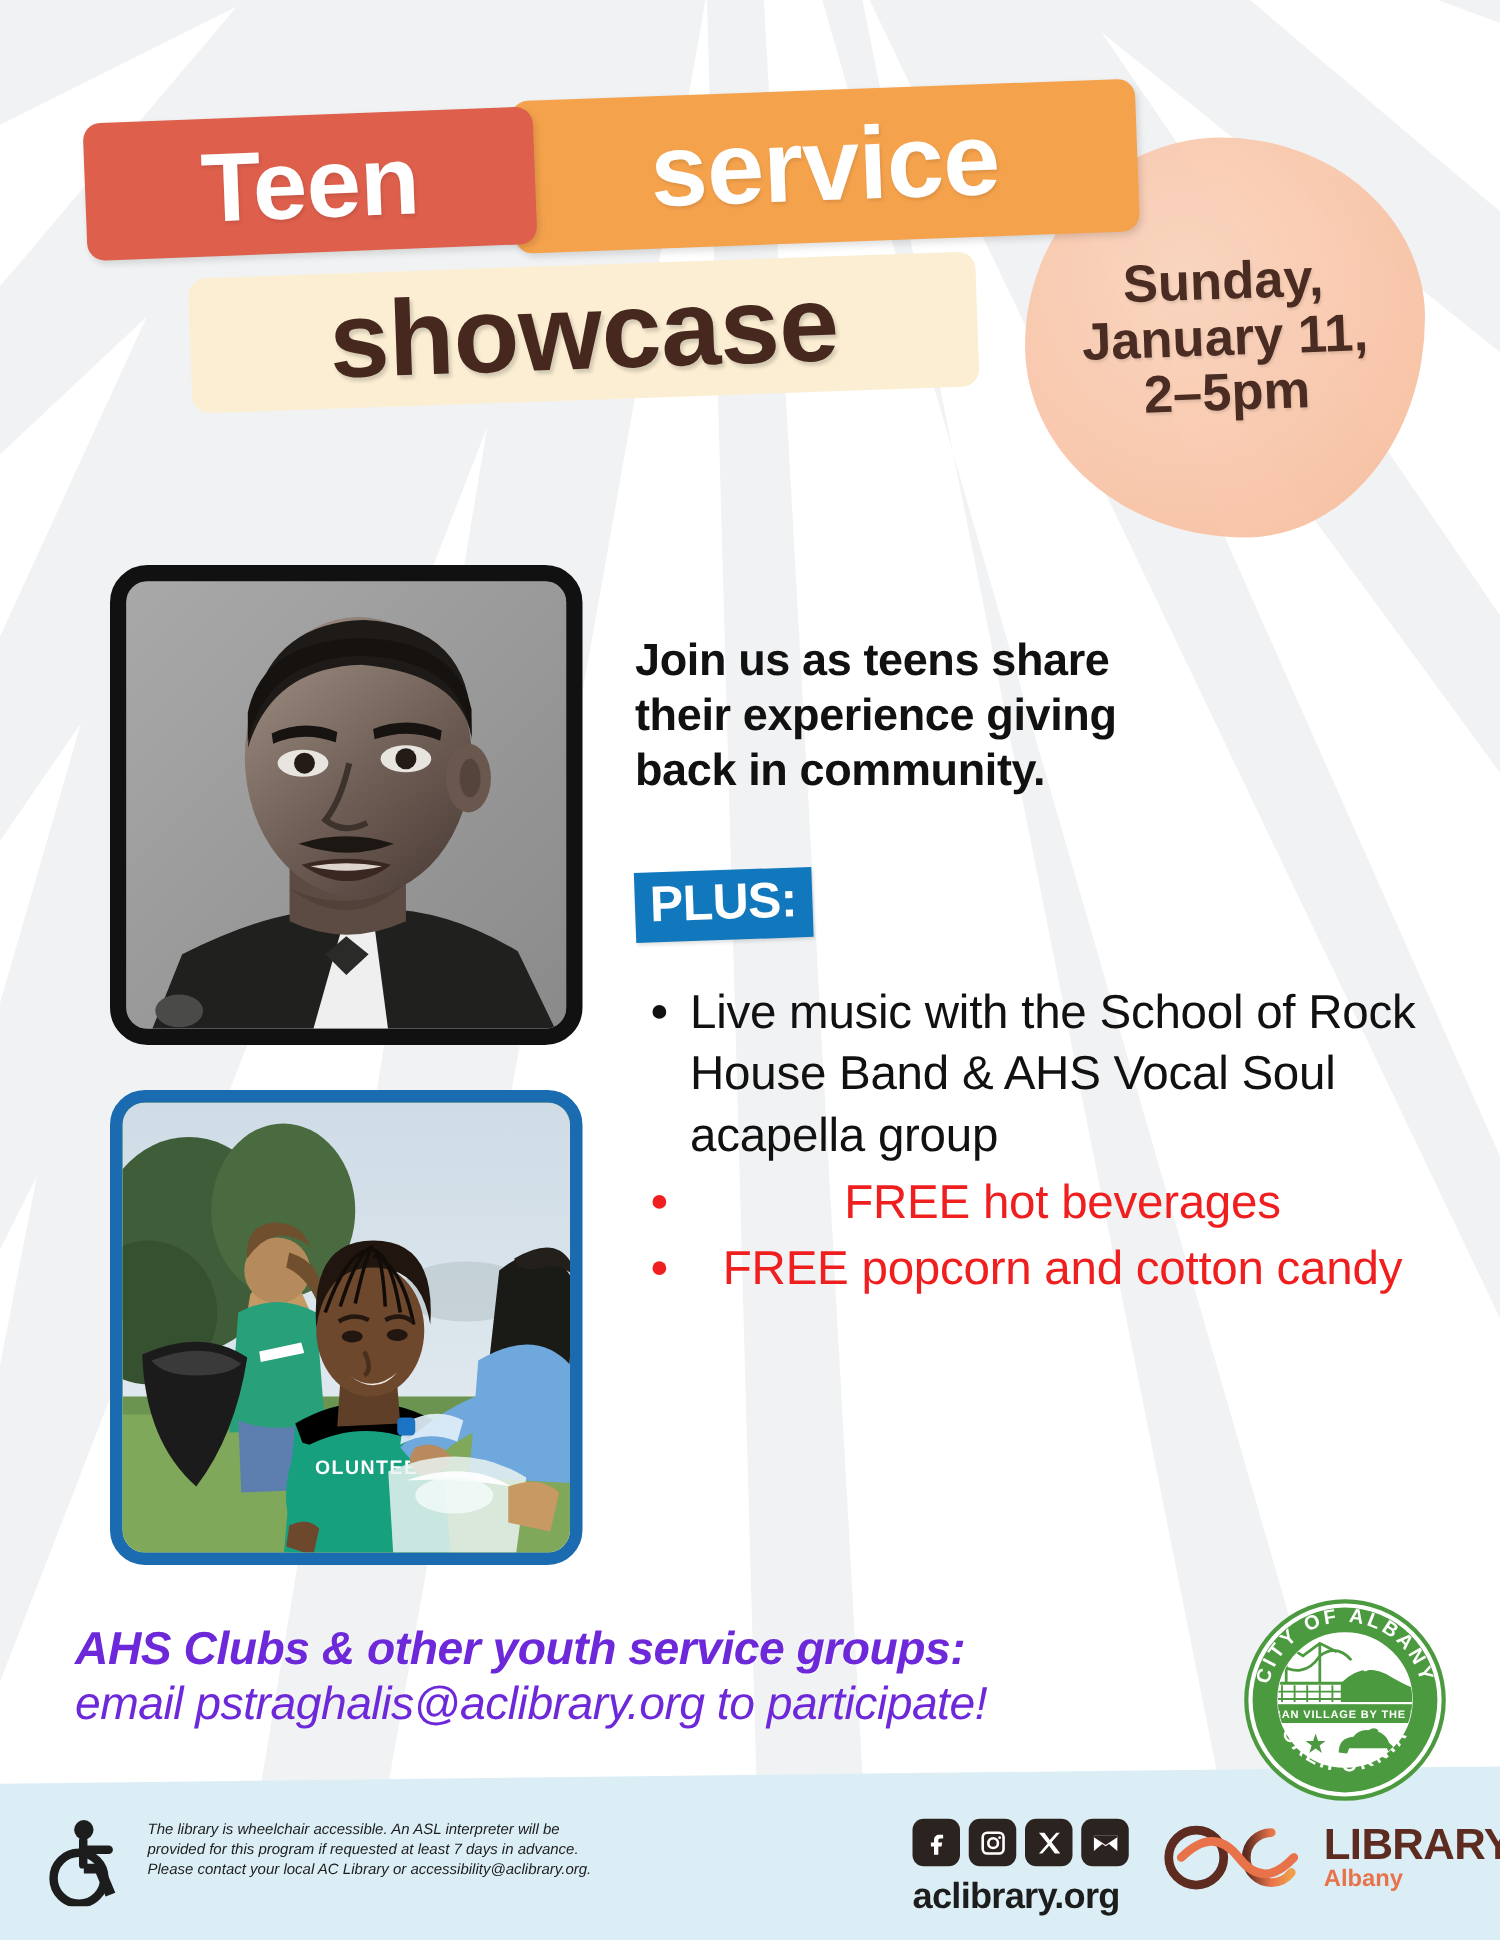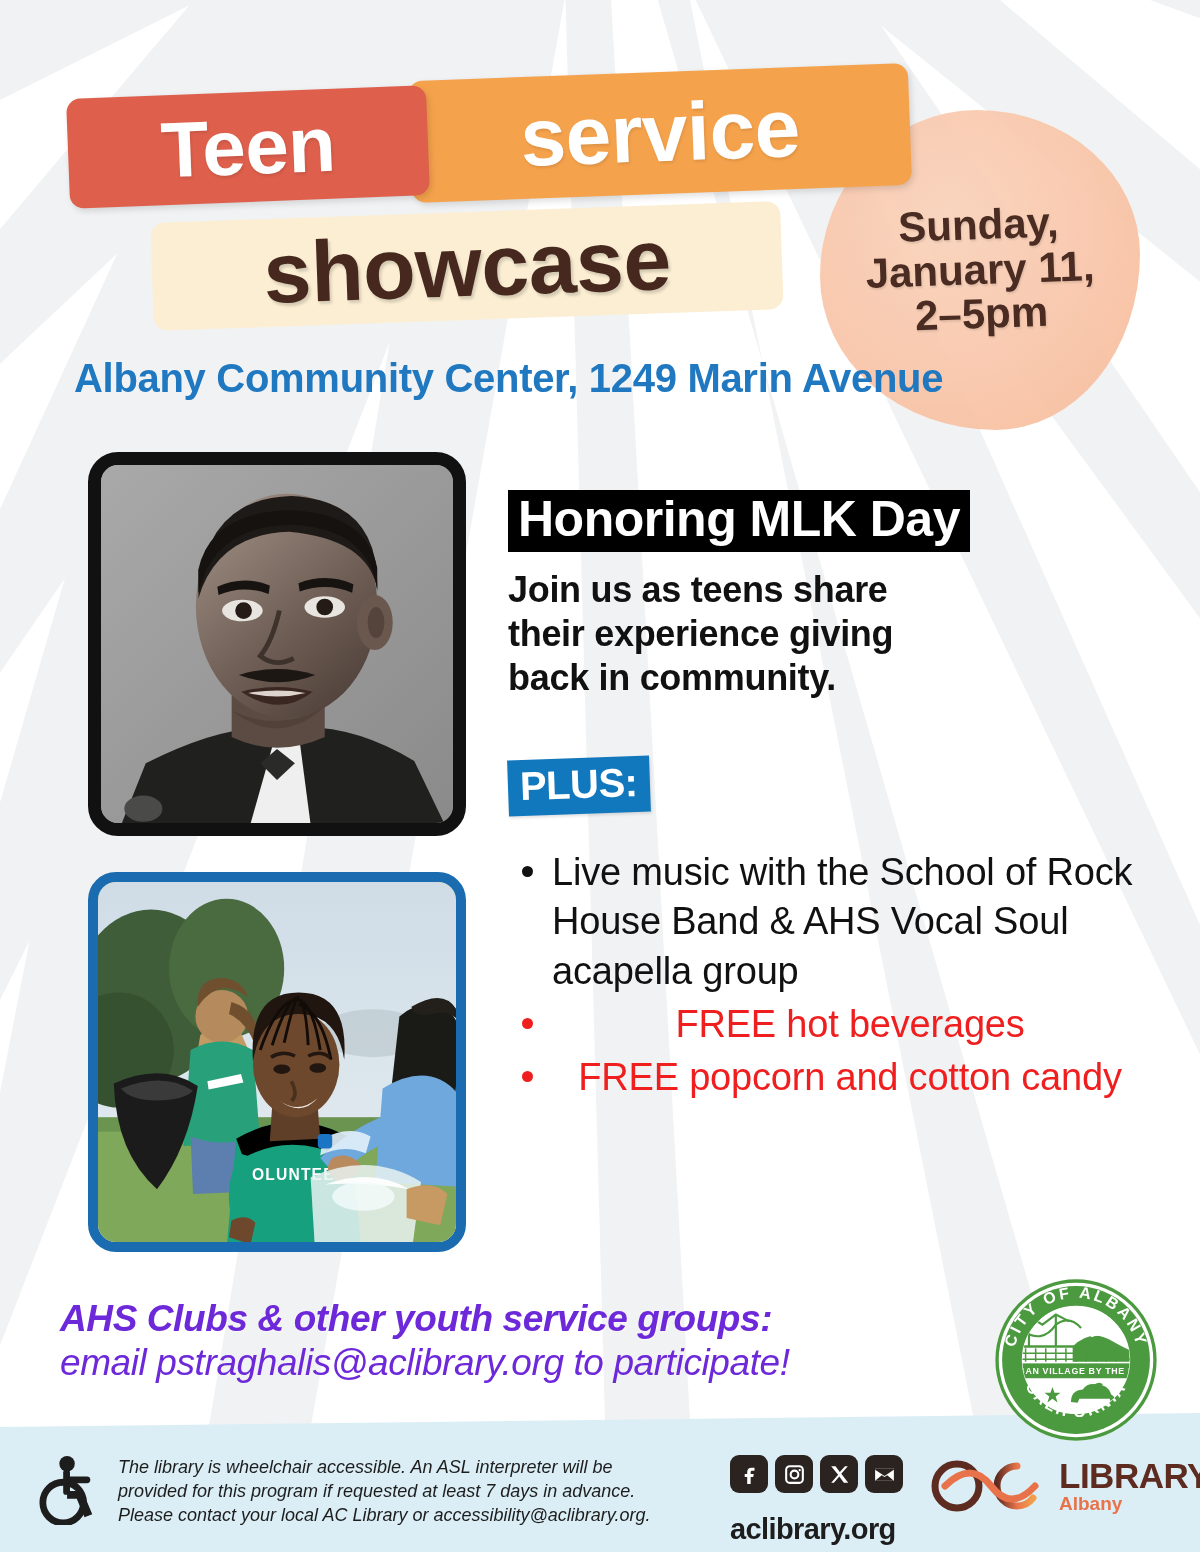--- a/index.html
+++ b/index.html
@@ -162,29 +162,29 @@
   
   #footer {
     position:absolute; left:0; top:1413px; width:1200px; height:139px;
     background:#dbeef6;
     clip-path:polygon(0 14px, 1200px 0, 1200px 139px, 0 139px);
     z-index:6;
   }
   #wheelchair-icon { position:absolute; left:38px; top:1455px; width:62px; height:70px; z-index:9; }
   #access-text {
     position:absolute; left:118px; top:1455px; width:600px;
-    font-size:18px; font-style:italic; color:#1d1d1d; line-height:1.34;
+    font-size:12px; font-style:italic; color:#1d1d1d; line-height:1.34;
     z-index:9;
   }
   #social { position:absolute; left:730px; top:1455px; z-index:9; }
   .social-row { display:flex; gap:7px; }
   .sicon { width:38px; height:38px; border-radius:9px; background:#2b2320;
            display:flex; align-items:center; justify-content:center; }
   .sicon svg { width:25px; height:25px; fill:#ffffff; }
-  #aclibrary-url { margin-top:20px; font-size:29px; font-weight:700; color:#1d1d1d; letter-spacing:-0.6px; }
+  #aclibrary-url { margin-top:8px; font-size:29px; font-weight:700; color:#1d1d1d; letter-spacing:-0.6px; }
   #ac-logo { position:absolute; left:925px; top:1452px; width:265px; height:72px; z-index:9; }
   #ac-logo .mark { position:absolute; left:0; top:4px; width:128px; height:60px; }
   #ac-logo .word { position:absolute; left:134px; top:6px; }
   #ac-logo .word .lib { font-size:35px; font-weight:700; color:#5d2b20; letter-spacing:-0.5px; line-height:1; }
   #ac-logo .word .alb { font-size:19px; font-weight:700; color:#e8734a; line-height:1.1; margin-top:1px; }
 </style>
 </head>
 <body>
 
 <div id="poster">
@@ -219,21 +219,20 @@
 
   <div id="date-blob">
     <div class="blobshape"></div>
     <div id="date-text">
       <div>Sunday,</div>
       <div>January 11,</div>
       <div>2–5pm</div>
     </div>
   </div>
 
-  <div id="venue">Albany Community Center, 1249 Marin Avenue</div>
 
   <div class="photo-frame" id="mlk-photo">
     <svg viewBox="0 0 300 300" preserveAspectRatio="xMidYMid slice">
       <defs>
         <linearGradient id="bgG" x1="0" y1="0" x2="1" y2="1">
           <stop offset="0%" stop-color="#a9a9a9"></stop>
             <stop offset="100%" stop-color="#8a8a8a"></stop>
         </linearGradient>
         <linearGradient id="skinG" x1="0.2" y1="0" x2="0.9" y2="1">
           <stop offset="0%" stop-color="#9e8d82"></stop>
@@ -352,21 +351,20 @@
       <rect x="184" y="210" width="12" height="12" rx="3" fill="#1b74c4"></rect>
 
       <path d="M178 246 q50 -22 92 4 l-8 60 -80 2z" fill="#e9f3f1" opacity=".85"></path>
       <path d="M190 252 q40 -14 70 4 q-34 -6 -70 -4z" fill="#ffffff" opacity=".9"></path>
       <ellipse cx="222" cy="262" rx="26" ry="12" fill="#f4fbfa" opacity=".8"></ellipse>
       <path d="M258 256 q22 -8 34 4 l-6 26 -28 -6z" fill="#c79a63"></path>
     </svg>
   </div>
 
   <div id="right-col">
-    <div id="honoring">Honoring MLK Day</div>
     <div id="lede">
       <div>Join us as teens share</div>
       <div>their experience giving</div>
       <div>back in community.</div>
     </div>
     <div id="plus-badge">PLUS:</div>
     <ul id="bullets">
       <li style="color: rgb(17, 17, 17);">Live music with the School of Rock House Band &amp; AHS Vocal Soul acapella group</li>
       <li class="red" style="color: rgb(240, 31, 31);">FREE hot beverages</li>
       <li class="red" style="color: rgb(240, 31, 31);">FREE popcorn and cotton candy</li>

